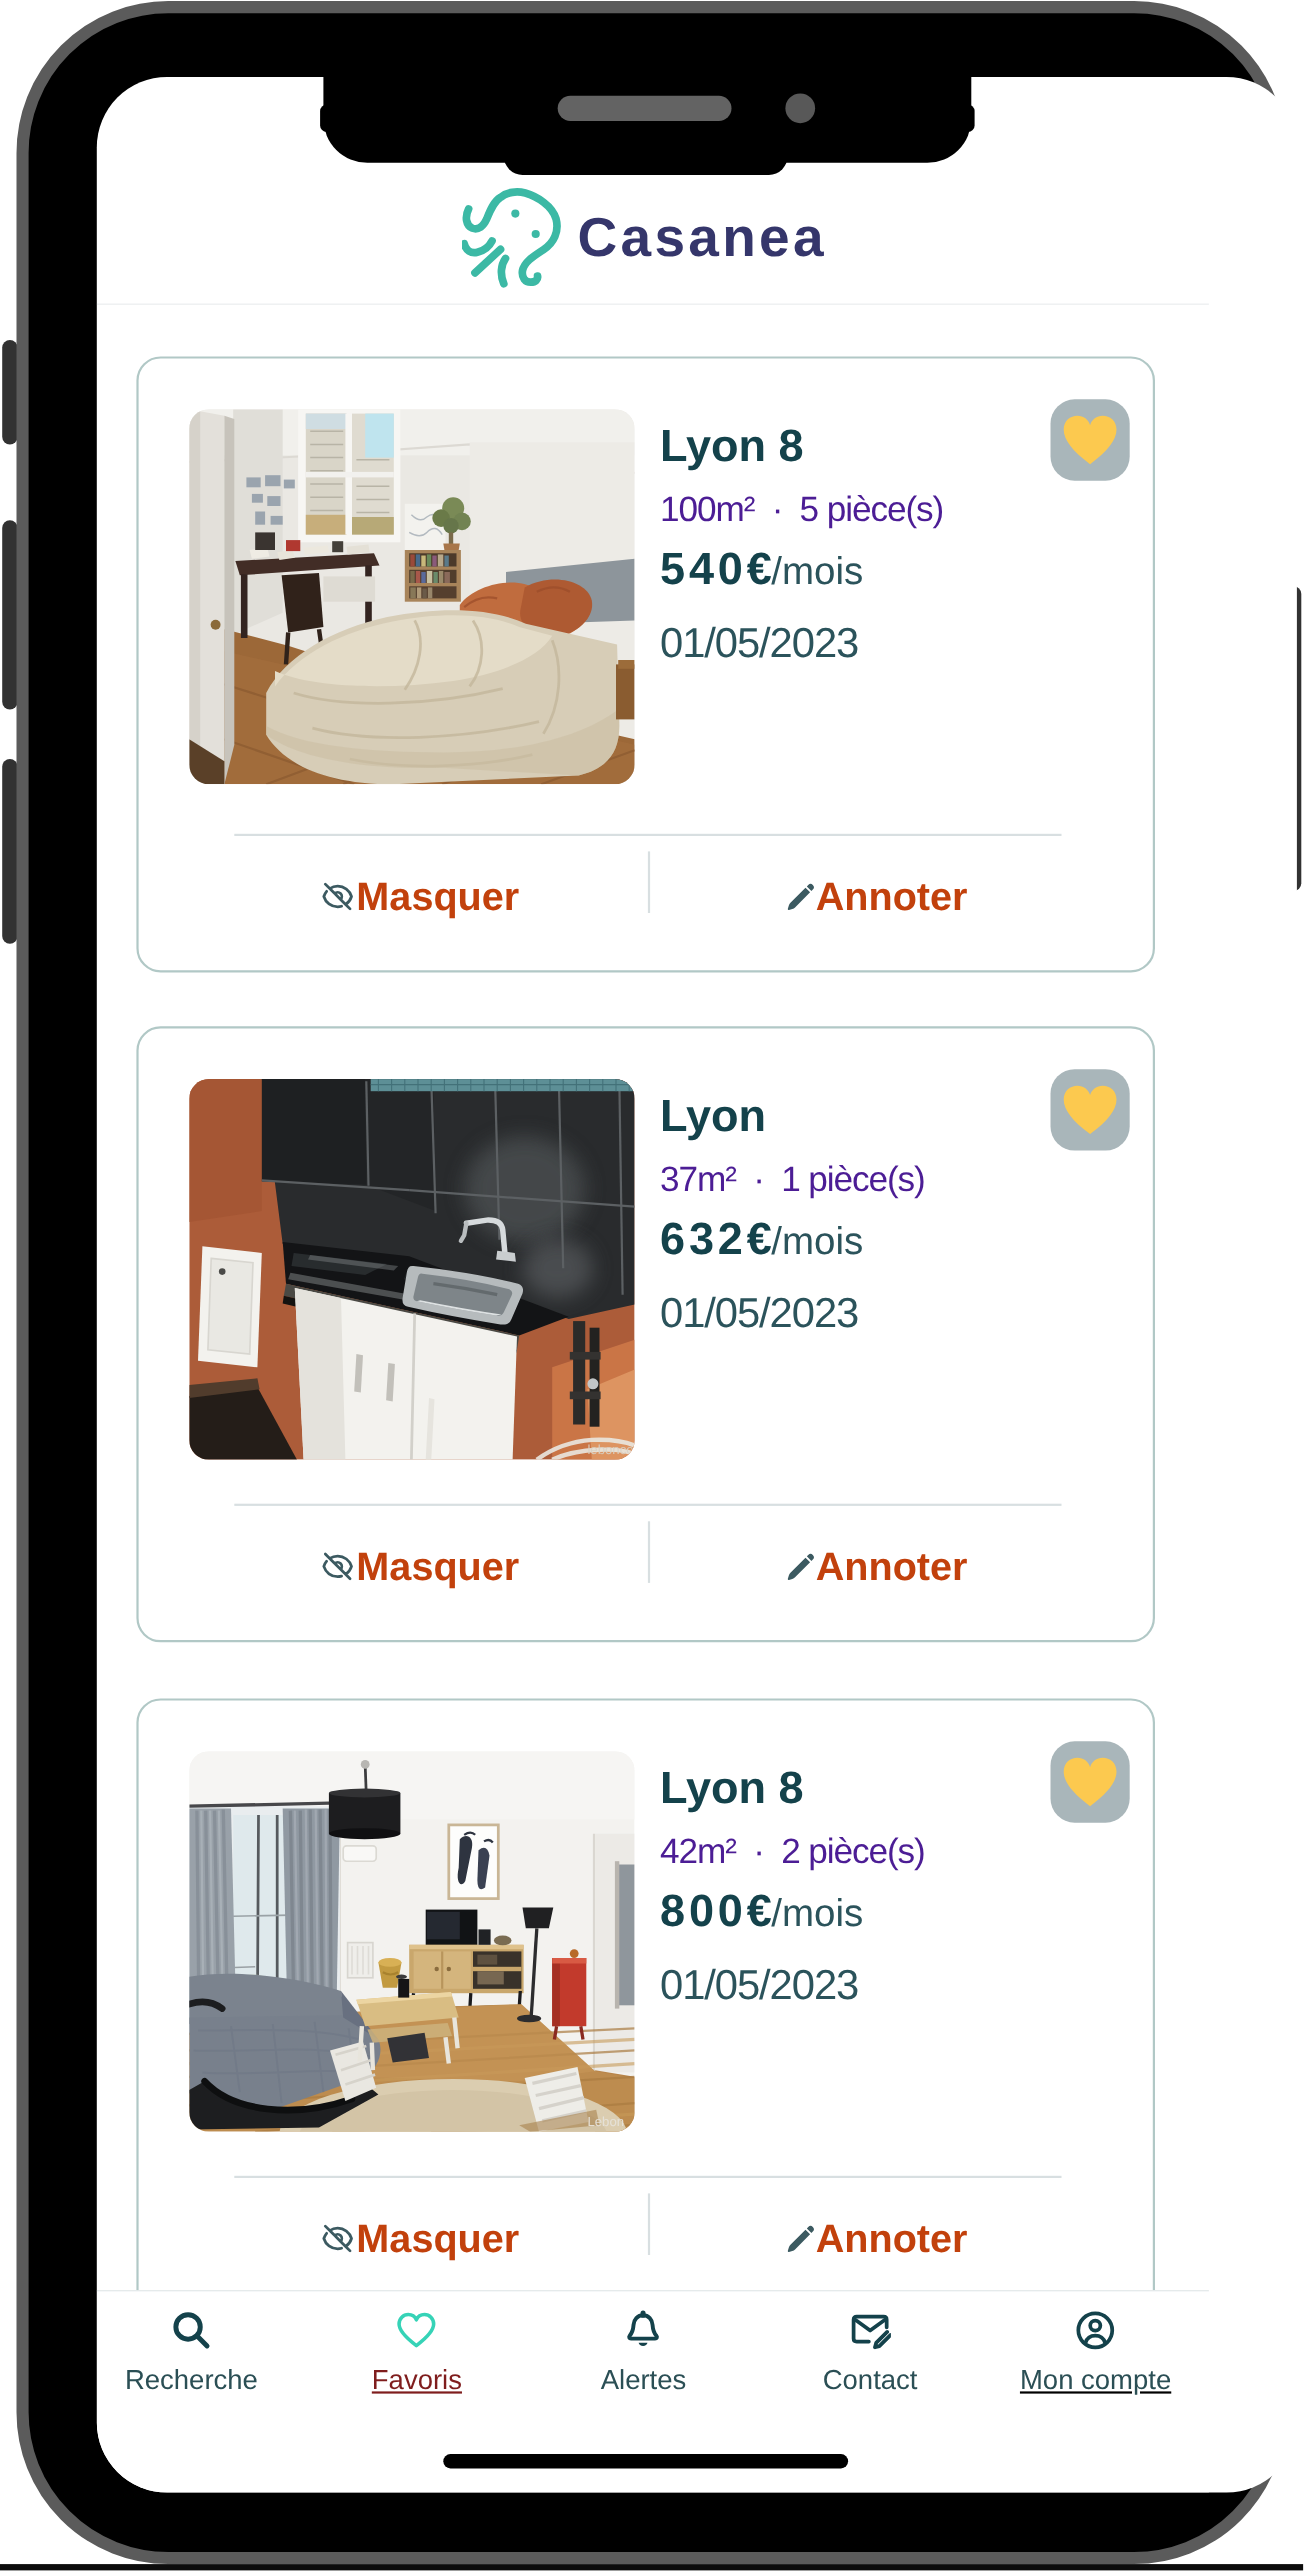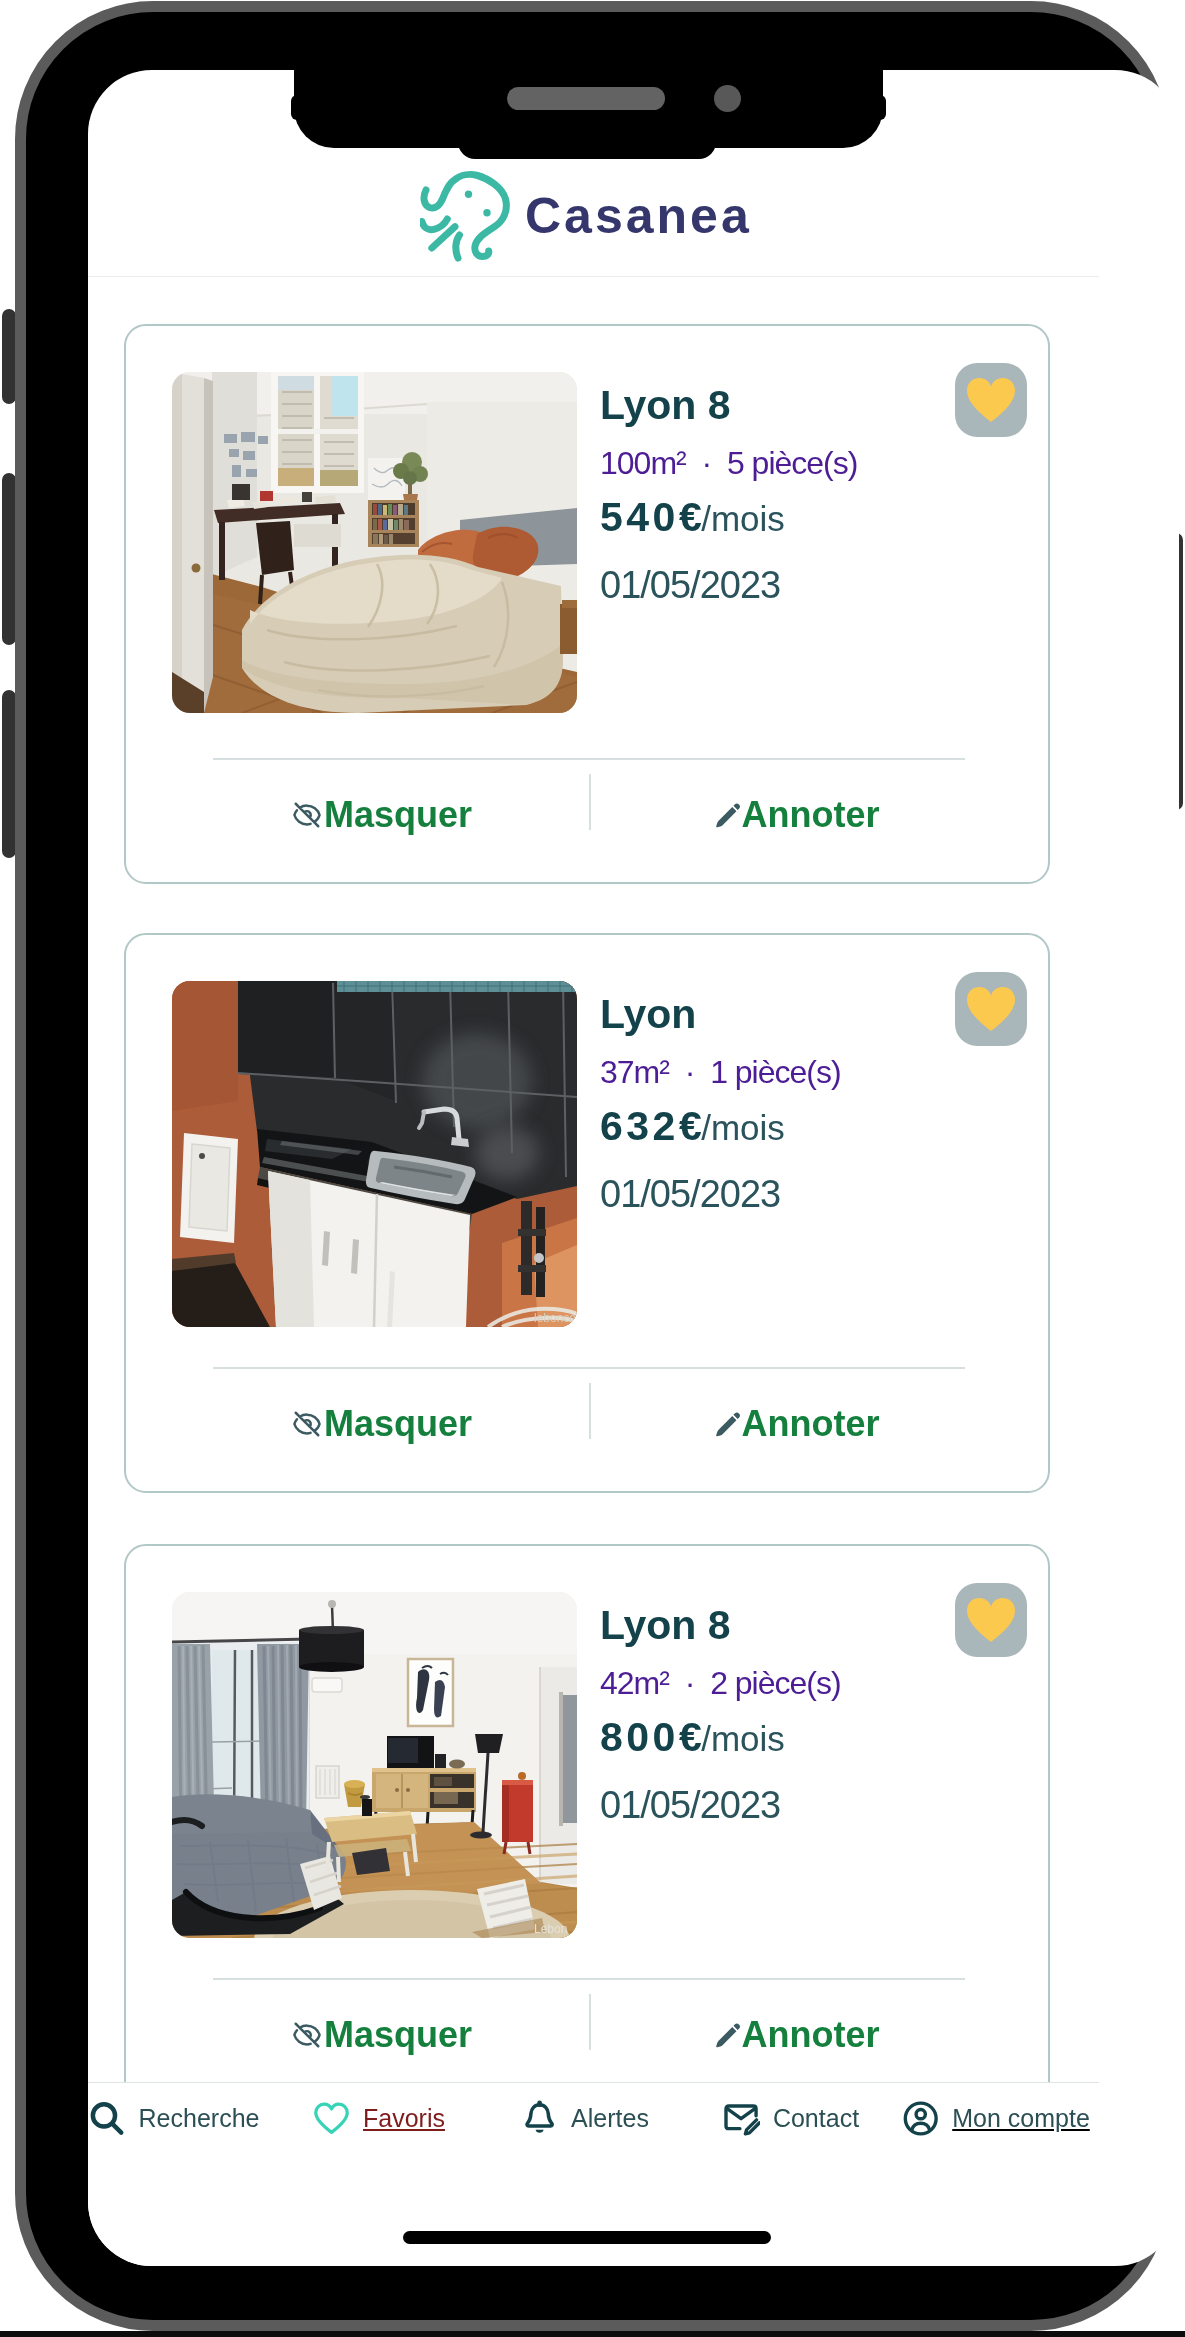--- a/index.html
+++ b/index.html
@@ -36,25 +36,25 @@
   .sub   { font-size:32px; color:#4c1d95; letter-spacing:-1px; }
   .price { font-size:41px; font-weight:bold; color:#14424b; letter-spacing:3.5px; }
   .price .per { font-size:35px; font-weight:normal; color:#2b535b; letter-spacing:0; margin-left:-4px; }
   .date  { font-size:38px; color:#2b535b; letter-spacing:-1px;text-align:center; }
   .t-title { top:56px; } .t-sub { top:119px; } .t-price { top:168px; } .t-date { top:238px; }
   .heart { position:absolute; left:829px; top:37px; width:72px; height:74px; background:#a9b6ba; border-radius:22px; }
   .heart svg { position:absolute; left:11px; top:14px; }
   .divh { position:absolute; left:87px; top:432px; width:752px; height:2px; background:#d8dfe1; }
   .divv { position:absolute; left:463px; top:448px; width:2px; height:56px; background:#d8dfe1; }
   .act { position:absolute; top:468px; display:flex; align-items:center; 
-         font-size:36px; font-weight:600; color:#15803d; transform:translateX(-50%);text-align:right; }
+         font-size:36px; font-weight:600; color:#c2410c; transform:translateX(-50%);text-align:right; }
   .act.a1 { left:255px; } .act.a2 { left:671px; }
 
   .nav { position:absolute; left:0; top:2012px; width:1011px; height:184px; background:#fff; border-top:1px solid #dfe5e7; }
-  .navitem { position:absolute; top:17px; transform:translateX(-50%); display:flex; flex-direction:row; align-items:center; gap:13px; }
+  .navitem { position:absolute; top:17px; transform:translateX(-50%); display:flex; flex-direction:column; align-items:center; gap:13px; }
   .navitem span { font-size:25px; color:#2b4f55; white-space:nowrap; }
   .navitem.active span { color:#7f1d1d;text-decoration:underline; }
   .ni1 { left:86px; } .ni2 { left:291px; } .ni3 { left:497px; } .ni4 { left:703px; } .ni5 { left:908px;text-decoration:underline; }
   .homebar { position:absolute; left:315px; top:2161px; width:368px; height:13px; background:#000; border-radius:7px; }
 </style>
 </head>
 <body>
 <div class="page">
   <div class="btn" style="left:2px; top:309px; width:14px; height:95px;"></div>
   <div class="btn" style="left:2px; top:473px; width:14px; height:172px;"></div>

